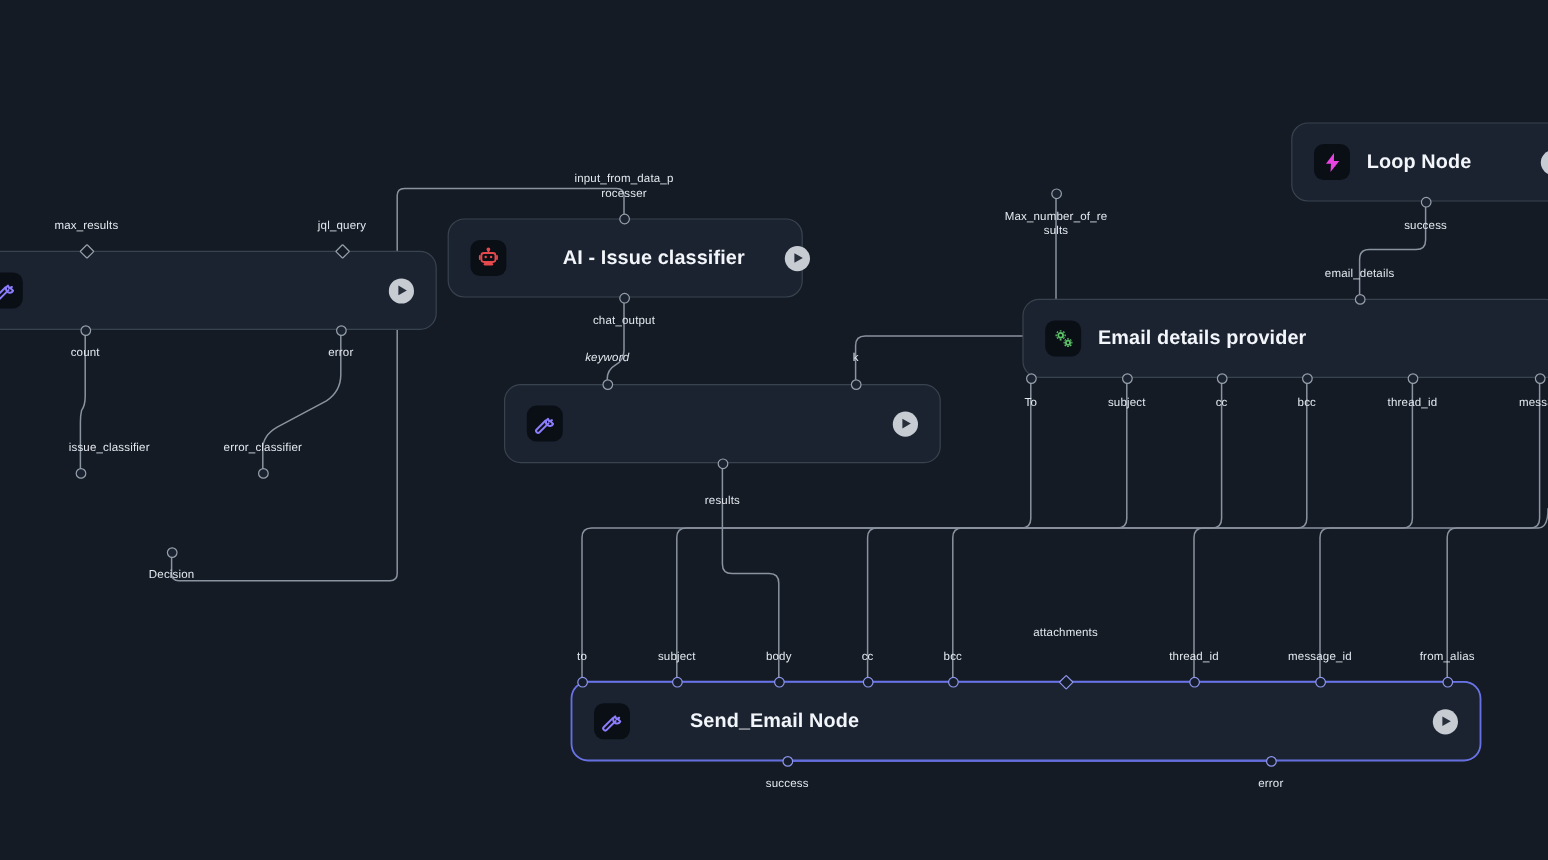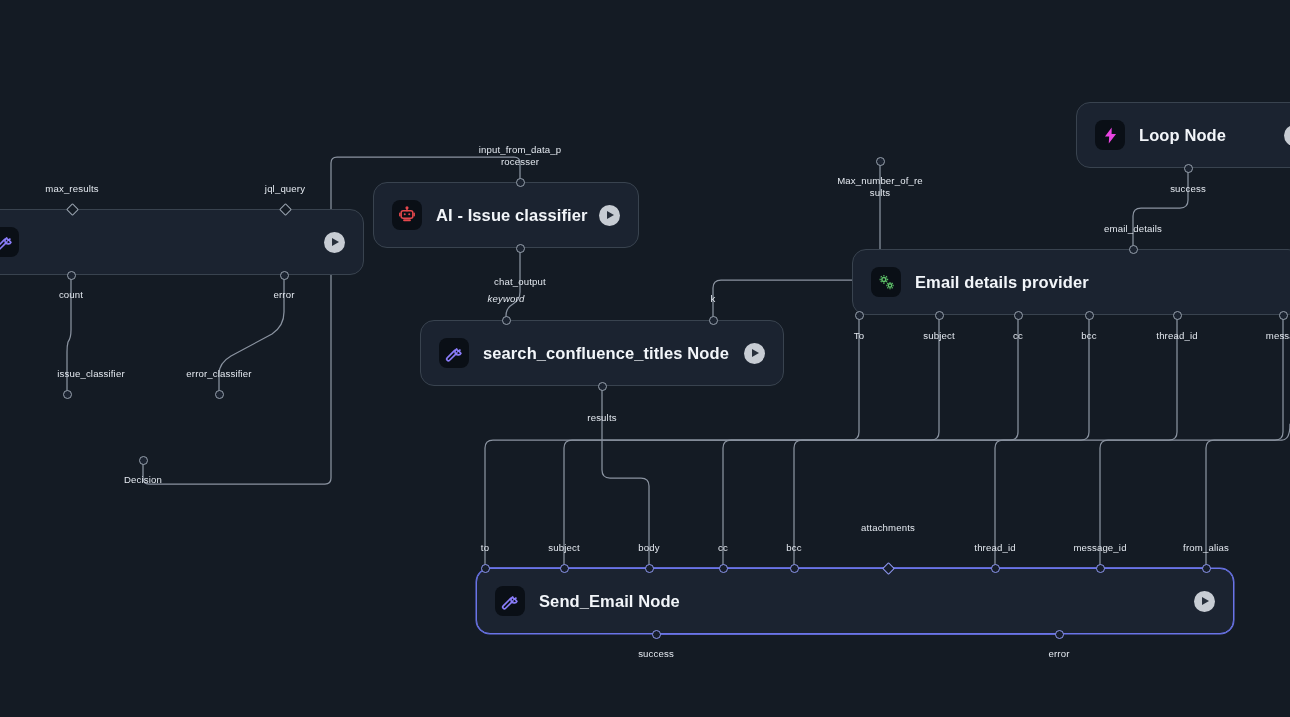--- a/index.html
+++ b/index.html
@@ -19,20 +19,21 @@
     background:#1b2330;
     border:1px solid #39434f;
     border-radius:14px;
     display:flex;align-items:center;
     padding:0 18px;
     z-index:4;
   }
   .node.selected{
     border:1.6px solid #6a74e8;
     box-shadow:0 0 0 .5px #6a74e8;
+    gap:36px;
   }
   .node .icon{
     width:30px;height:30px;border-radius:8px;
     background:#0a0f16;
     display:flex;align-items:center;justify-content:center;
     flex:0 0 auto;
     margin-right:14px;
   }
   .node .icon svg{display:block}
   .node .title{
@@ -131,21 +132,21 @@
         <path d="M14.7 6.3a4 4 0 105.4 5.4l-2.6-2.6 1.4-1.4-2.8 1.4z"></path>
         <path d="M15.2 11.1L5.8 20.5a2.1 2.1 0 01-3-3l9.4-9.4"></path>
       </svg>
     </span>
     <span class="play">
         <span class="tri"></span>
       </span>
   </div>
 
 
-  <div class="node" style="left:373px;top:182px;width:266px;height:66px;">
+  <div class="node" style="left:373px;top:182px;width:296px;height:66px;gap:33px;">
     <span class="icon">
       <svg width="20" height="20" viewBox="0 0 24 24" fill="none" stroke="#e5484d" stroke-width="1.8" stroke-linecap="round">
         <rect x="5" y="7" width="14" height="9" rx="2.4"></rect>
         <path d="M12 4v3"></path>
           <circle cx="12" cy="3.3" r="1"></circle>
         <circle cx="9.3" cy="11" r="1.2" fill="#e5484d" stroke="none"></circle>
         <circle cx="14.7" cy="11" r="1.2" fill="#e5484d" stroke="none"></circle>
         <path d="M8.5 18.3h7" stroke-width="2.4"></path>
         <path d="M3.4 10v3M20.6 10v3"></path>
       </svg>
@@ -156,21 +157,20 @@
       </span>
   </div>
 
   <div class="node" style="left:420px;top:320px;width:364px;height:66px;">
     <span class="icon">
       <svg width="19" height="19" viewBox="0 0 24 24" fill="none" stroke="#8b7dfb" stroke-width="2.1" stroke-linecap="round" stroke-linejoin="round">
         <path d="M14.7 6.3a4 4 0 105.4 5.4l-2.6-2.6 1.4-1.4-2.8 1.4z"></path>
         <path d="M15.2 11.1L5.8 20.5a2.1 2.1 0 01-3-3l9.4-9.4"></path>
       </svg>
     </span>
-    <span class="title"><span>search_confluence_titles Node</span></span>
     <span class="play">
         <span class="tri"></span>
       </span>
   </div>
 
 
   <div class="node" style="left:1076px;top:102px;width:248px;height:66px;">
     <span class="icon">
       <svg width="19" height="19" viewBox="0 0 24 24">
           <path d="M13.5 2L5 13.2h5.3L9.8 22 19 10.2h-5.6z" fill="#e944e2"></path>
@@ -217,21 +217,21 @@
       <div class="port" style="left: 67px; top: 394px;"></div>
       <div class="plabel" style="left: 67px; top: 368px; margin-left: 24px;">issue_classifier</div>
       <div class="port" style="left: 219px; top: 394px;"></div>
       <div class="plabel" style="left: 219px; top: 368px;">error_classifier</div>
       <div class="port" style="left: 143px; top: 460px;"></div>
       <div class="plabel" style="left: 143px; top: 474px;">Decision</div>
       <div class="port" style="left: 520px; top: 182px;"></div>
       <div class="plabel" style="left: 520px; top: 144px;">input_from_data_p
 rocesser</div>
       <div class="port" style="left: 520px; top: 248px;"></div>
-      <div class="plabel" style="left: 520px; top: 276px;">chat_output</div>
+      <div class="plabel" style="left: 520px; top: 262px;">chat_output</div>
       <div class="port" style="left: 506px; top: 320px;"></div>
       <div class="plabel" style="left: 506px; top: 293px; font-style: italic;">keyword</div>
       <div class="port" style="left: 713px; top: 320px;"></div>
       <div class="plabel" style="left: 713px; top: 293px;">k</div>
       <div class="port" style="left: 602px; top: 386px;"></div>
       <div class="plabel" style="left: 602px; top: 400px; margin-top: 12px;">results</div>
       <div class="port" style="left: 880px; top: 161px;"></div>
       <div class="plabel" style="left: 880px; top: 175px;">Max_number_of_re
 sults</div>
       <div class="port" style="left: 1188px; top: 168px;"></div>

